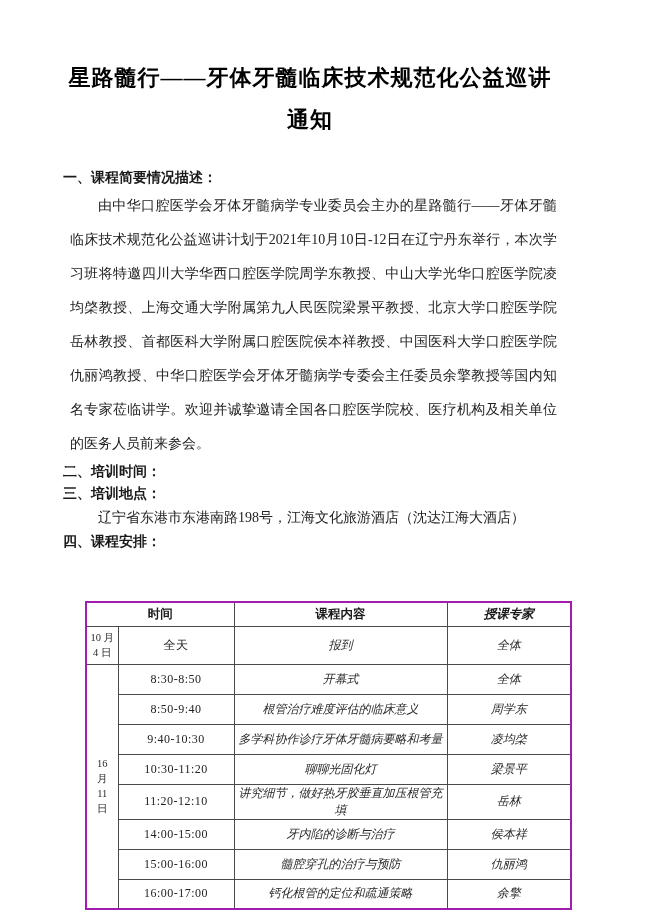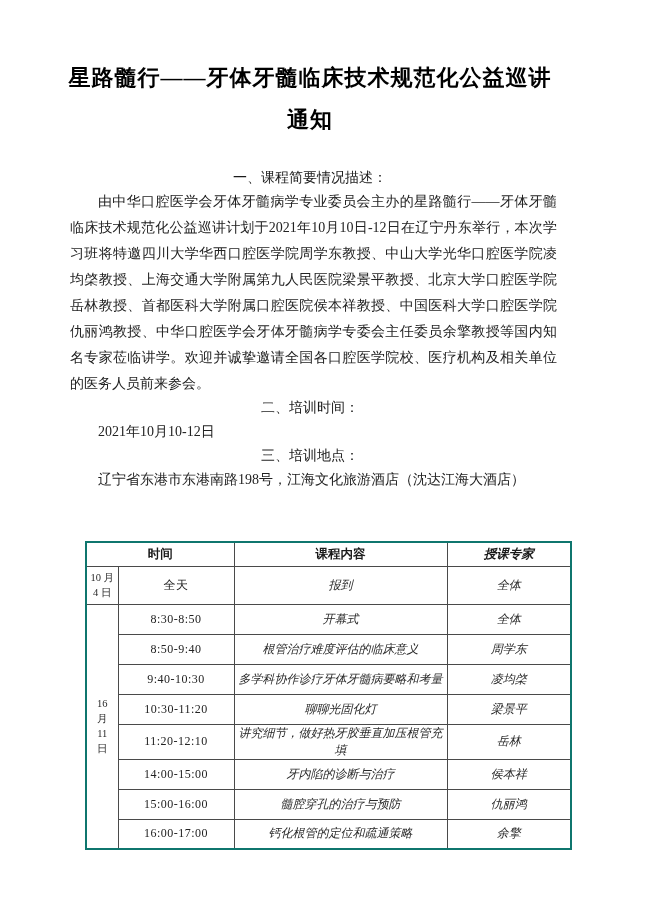--- a/index.html
+++ b/index.html
@@ -25,33 +25,32 @@
     width: 494px;
     text-align: center;
     font-size: 22px;
     font-weight: bold;
     line-height: 42px;
     letter-spacing: 1px;
     color: #000000;
   }
   .sec-heading {
     font-size: 14px;
-    font-weight: normal;
+    font-weight: bold;
     line-height: 22px;
     color: #1a1a1a;
-    text-align: center;
   }
   .sec-heading.first { margin-top: 26px; }
   .body-block {
     width: 487px;
     margin-left: 7px;
   }
   .para {
     font-size: 14px;
-    line-height: 26px;
+    line-height: 34px;
     text-align: justify;
     text-justify: inter-ideograph;
     text-indent: 2em;
     margin: 0;
     color: #222;
   }
   .item-line {
     font-size: 14px;
     line-height: 26px;
     text-indent: 2em;
@@ -65,21 +64,21 @@
     table-layout: fixed;
     width: 485px;
   }
   table.schedule td {
     border: 1.5px solid #4a4a4a;
     padding: 0;
     text-align: center;
     vertical-align: middle;
     overflow: hidden;
   }
-  table.schedule { border: 2px solid #0f766e; margin-top: 48px; }
+  table.schedule { border: 2px solid #a21caf; margin-top: 48px; }
   .col-date    { width: 32px; }
   .col-time    { width: 116px; }
   .col-content { width: 213px; }
   .col-expert  { width: 124px; }
   tr.hdr-row   { height: 24px; }
   tr.row-tall  { height: 38px; }
   tr.row-std   { height: 30px; }
   td.hdr {
     font-size: 12.5px;
     font-weight: bold;
@@ -113,29 +112,27 @@
       <div>星路髓行——牙体牙髓临床技术规范化公益巡讲</div>
       <div>通知</div>
     </div>
 
     <div class="sec-heading first">一、课程简要情况描述：</div>
     <div class="body-block">
       <p class="para">由中华口腔医学会牙体牙髓病学专业委员会主办的星路髓行——牙体牙髓临床技术规范化公益巡讲计划于2021年10月10日-12日在辽宁丹东举行，本次学习班将特邀四川大学华西口腔医学院周学东教授、中山大学光华口腔医学院凌均棨教授、上海交通大学附属第九人民医院梁景平教授、北京大学口腔医学院岳林教授、首都医科大学附属口腔医院侯本祥教授、中国医科大学口腔医学院仇丽鸿教授、中华口腔医学会牙体牙髓病学专委会主任委员余擎教授等国内知名专家莅临讲学。欢迎并诚挚邀请全国各口腔医学院校、医疗机构及相关单位的医务人员前来参会。</p>
     </div>
 
     <div class="sec-heading">二、培训时间：</div>
-    <div class="body-block">
-      <p class="item-line">2021年10月10-12日</p>
-    </div>
 
     <div class="sec-heading">三、培训地点：</div>
     <div class="body-block">
       <p class="item-line">辽宁省东港市东港南路198号，江海文化旅游酒店（沈达江海大酒店）</p>
     </div>
 
+    <div class="sec-heading">四、课程安排：</div>
 
     <table class="schedule">
       <colgroup>
         <col class="col-date">
         <col class="col-time">
         <col class="col-content">
         <col class="col-expert">
       </colgroup>
       <tbody>
         <tr class="hdr-row">

